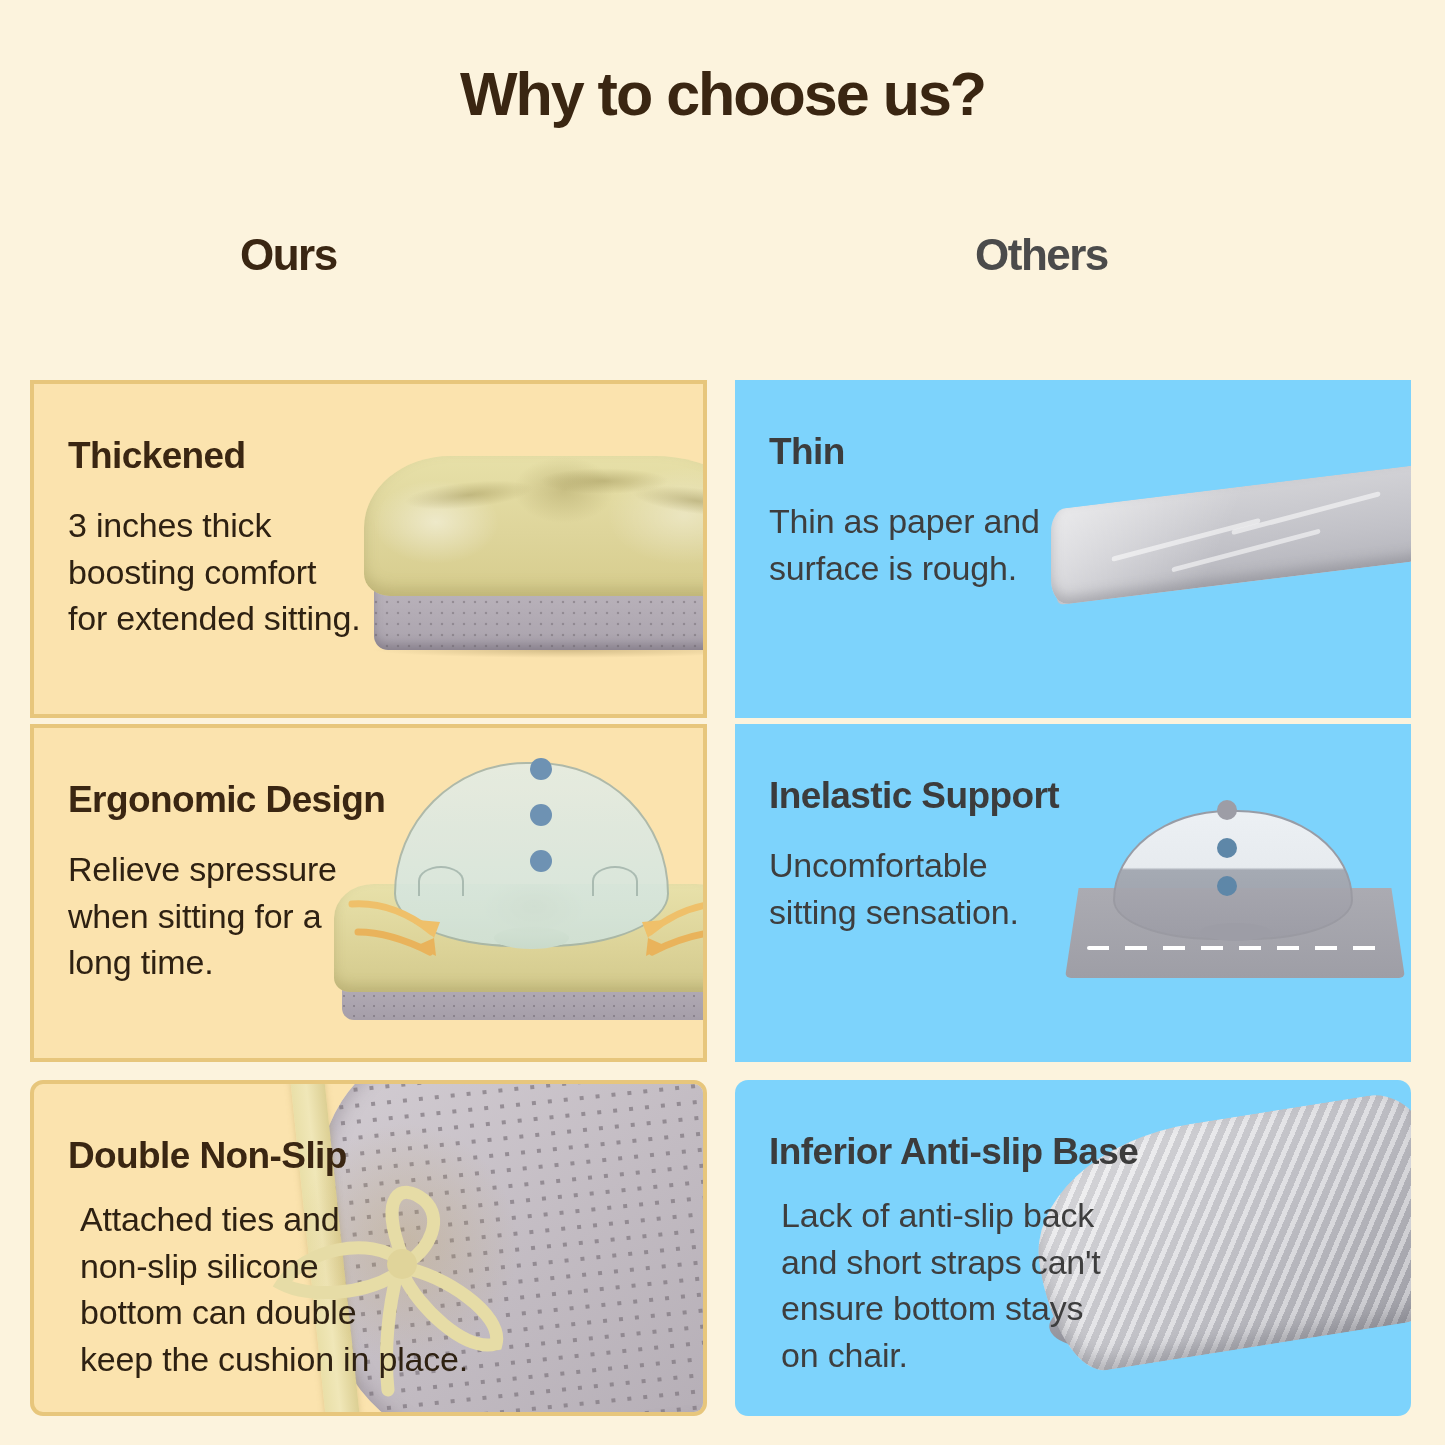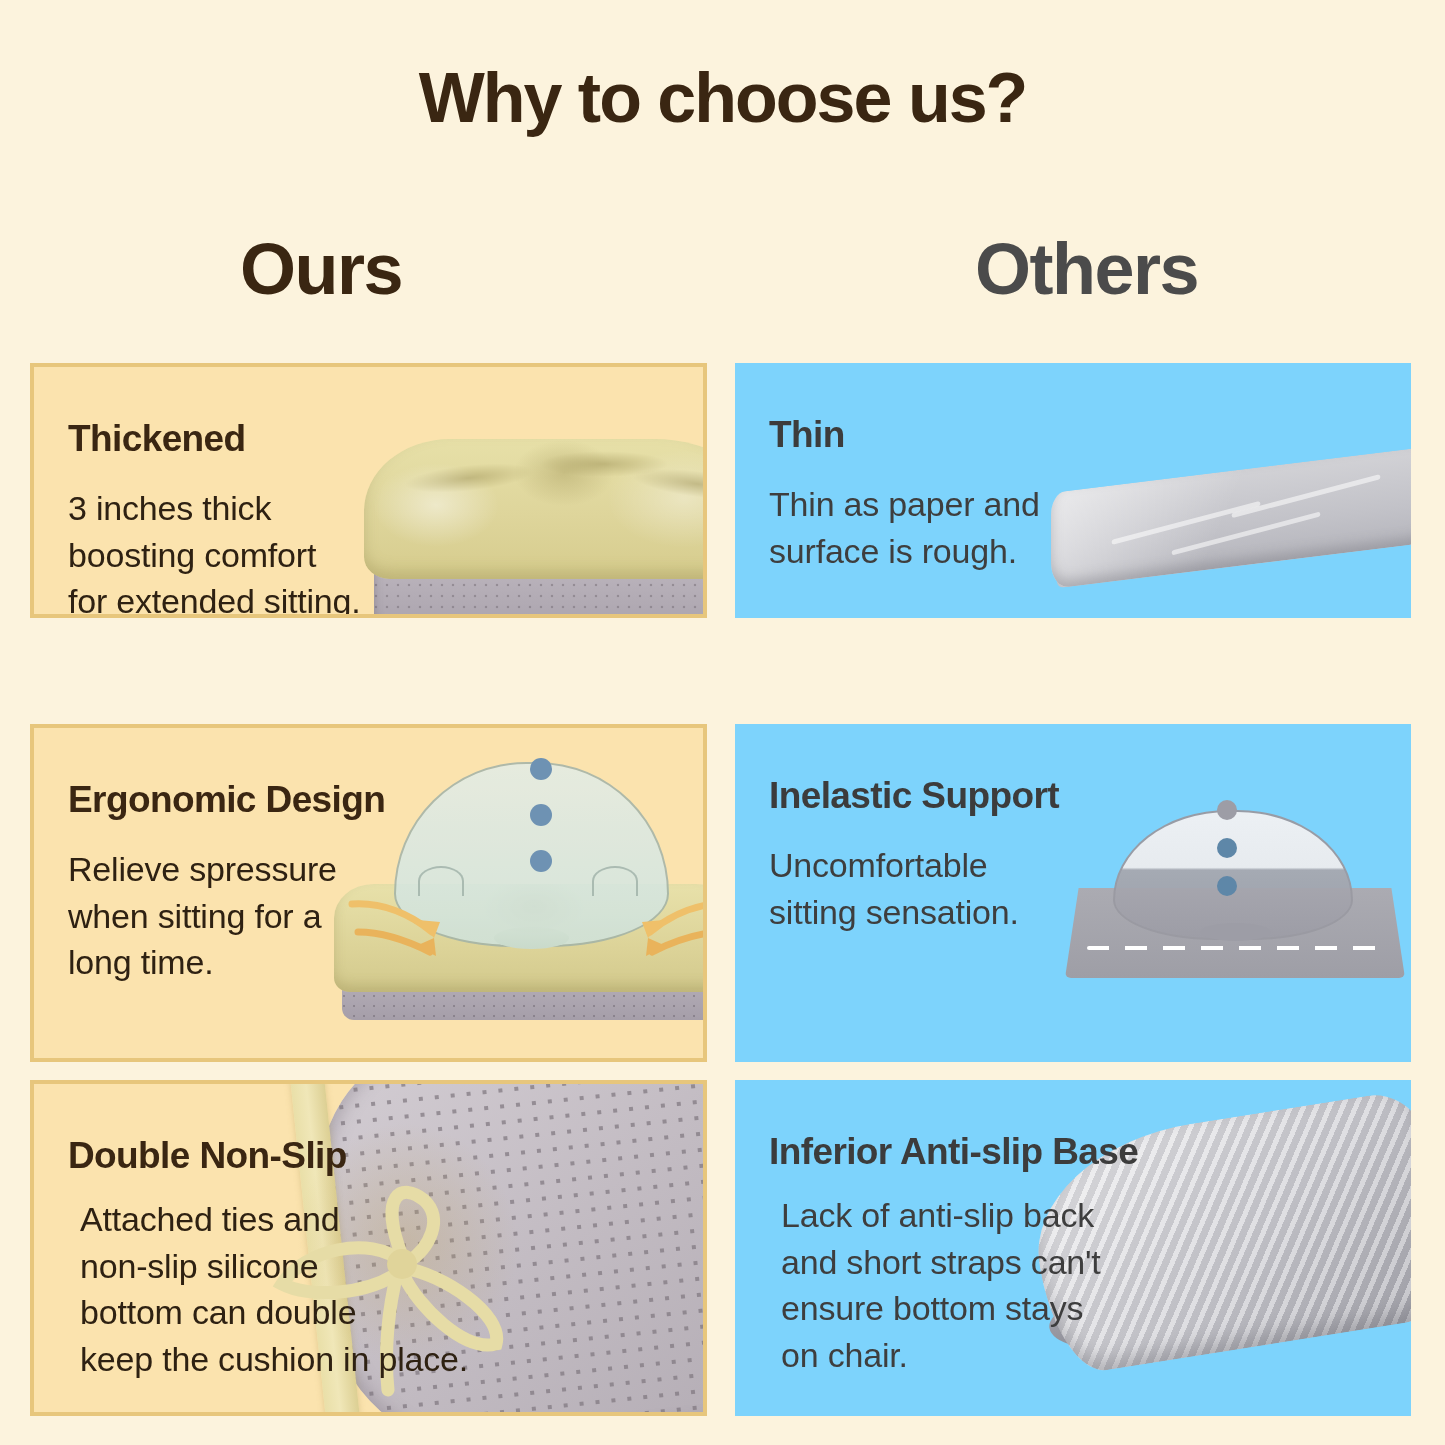--- a/index.html
+++ b/index.html
@@ -8,47 +8,47 @@
     background:#FCF3DD;
     font-family:"Liberation Sans", sans-serif;
     overflow:hidden;
     position:relative;
   }
 
   
   .page-title{
     position:absolute; left:0; top:62px; width:1445px;
     text-align:center;
-    font-size:70px; font-weight:bold; letter-spacing:-2px;
+    font-size:61px; font-weight:bold; letter-spacing:-2px;
     color:#3A2612; line-height:1.05;
   }
   .col-head{
     position:absolute; top:232px;
-    font-size:72px; font-weight:bold; letter-spacing:-1.5px;
+    font-size:44px; font-weight:bold; letter-spacing:-1.5px;
     line-height:1.05;
   }
   .col-head-ours{ left:240px; color:#3A2612; }
   .col-head-others{ left:975px; color:#4B4B4B; }
 
   
   .grid{ position:absolute; left:0; top:0; width:1445px; height:1445px; }
 
   .card{ position:absolute; overflow:hidden; }
   .card.ours{
     left:30px; width:677px;
     background:#FBE3AE;
     border:4px solid #E7C67C;
   }
   .card.others{
     left:735px; width:676px;
     background:#7dd3fc;
   }
-  .row1{ top:363px; height:255px; }
+  .row1{ top:380px; height:338px; }
   .row2{ top:724px; height:338px; }
-  .row3{ top:1080px; height:336px; }
+  .row3{ top:1080px; height:336px;border-radius:13px; }
 
   .card-title{
     position:absolute; left:34px; top:52px;
     font-size:37px; font-weight:bold; letter-spacing:-0.6px;
     line-height:1.1; z-index:6;
   }
   .ours .card-title{ color:#3A2612; }
   .others .card-title{ color:#3C3C3C; }
 
   .card-body{

